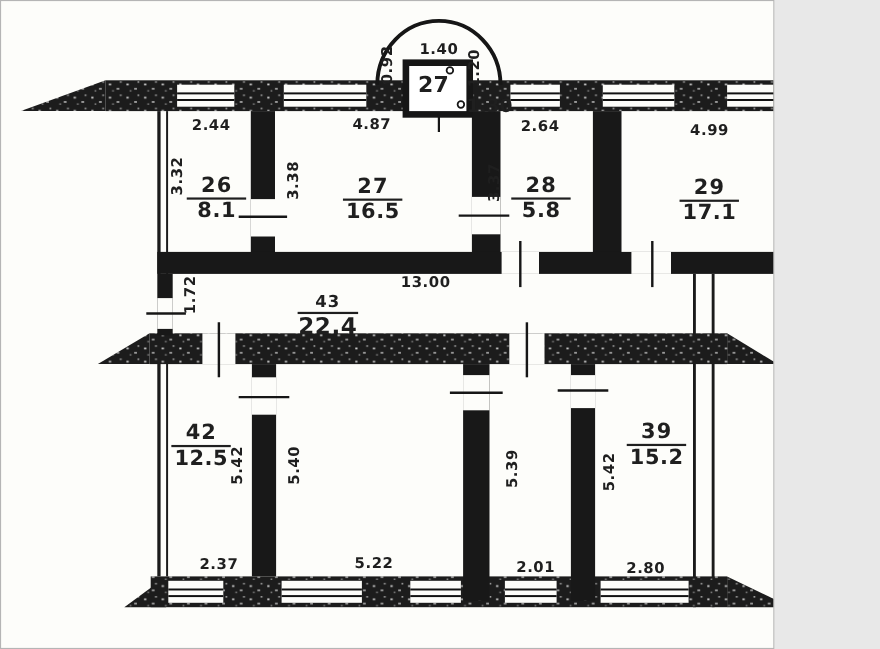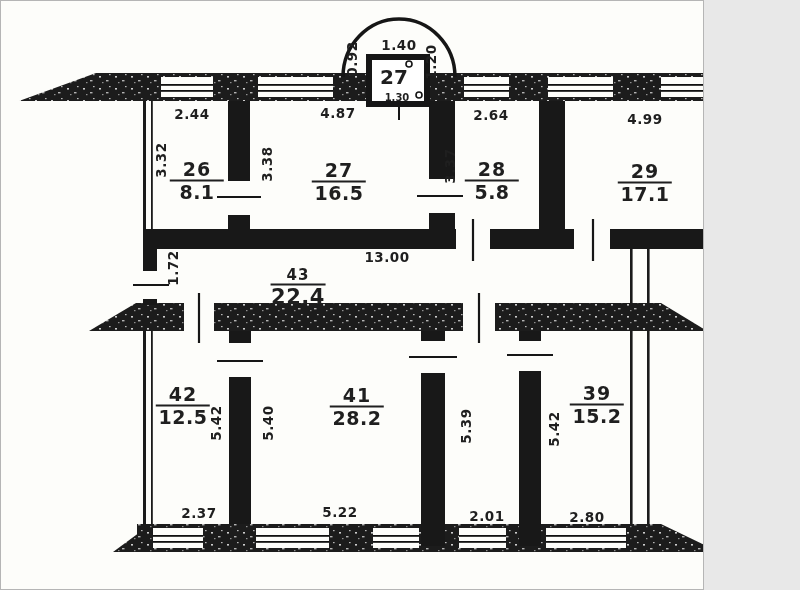--- a/index.html
+++ b/index.html
@@ -18,21 +18,21 @@
   .rlabel{
     position:absolute;transform:translate(-50%,-50%);
     text-align:center;color:#1f1f1f;font-weight:700;z-index:5;white-space:nowrap;
   }
   .rnum{display:inline-block;font-size:19px;line-height:20px;
         padding:0 13px 1px 13px;border-bottom:2.5px solid #1f1f1f;letter-spacing:1px;margin-top:41px;}
   .rarea{font-size:19px;line-height:21px;letter-spacing:.5px;}
   .rlabel.corridor .rnum{font-size:15px;line-height:15px;padding:0 16px 1px 16px;border-bottom:2px solid #1f1f1f;}
   .rlabel.corridor .rarea{font-size:21px;line-height:22px;}
   .balc-num{font-size:20px;line-height:20px;}
-  .balc-bottom{font-size:10px;}
+  .balc-bottom{font-size:17px;margin-left:48px;}
 </style>
 </head>
 <body>
 
 <div id="stage">
 
 <svg id="plan-svg" width="800" height="590" viewBox="0 0 800 590">
   <defs>
     <pattern id="grain" width="16" height="12" patternUnits="userSpaceOnUse">
       <rect width="16" height="12" fill="#1c1c1c"></rect>
@@ -211,24 +211,20 @@
   <div class="rarea">22.4</div>
 </div>
 
 <div class="rlabel" style="left:182px;top:384px;">
   <div class="rnum">42</div>
   <div class="rarea">12.5</div>
 </div>
 <div class="lbl dim v" style="left:215px;top:422px;">5.42</div>
 <div class="lbl dim" style="left:198px;top:512px;">2.37</div>
 
-<div class="rlabel" style="left:356px;top:385px;">
-  <div class="rnum">41</div>
-  <div class="rarea">28.2</div>
-</div>
 <div class="lbl dim v" style="left:267px;top:422px;">5.40</div>
 <div class="lbl dim" style="left:339px;top:511px;">5.22</div>
 
 <div class="lbl dim v" style="left:465px;top:425px;">5.39</div>
 <div class="lbl dim" style="left:486px;top:515px;">2.01</div>
 
 <div class="rlabel" style="left:596px;top:383px;">
   <div class="rnum">39</div>
   <div class="rarea">15.2</div>
 </div>

